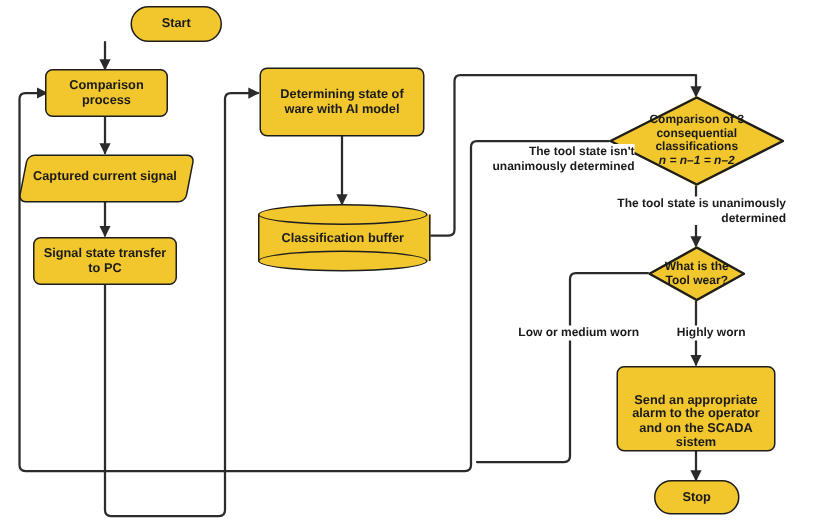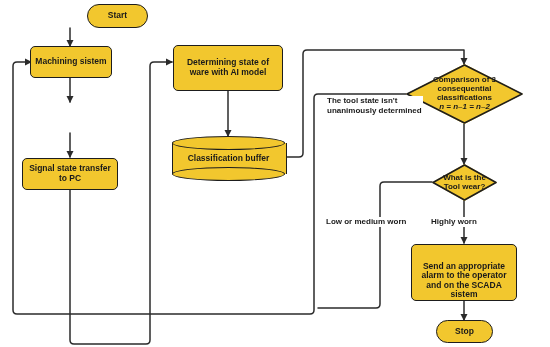--- a/index.html
+++ b/index.html
@@ -121,21 +121,21 @@
   }
   .n-dec .txt { z-index: 5; }
   .n-dec .formula { font-style: italic; display: block; }
   
   .elabel {
     position: absolute;
     color: #1a1a1a;
     font-family: "Liberation Sans", sans-serif;
     font-size: 8px;
     font-weight: bold;
-    text-align: left;
+    text-align: right;
     line-height: 1.2;
     white-space: pre-line;
     z-index: 6;
     background: #ffffff;
   }
 </style>
 </head>
 <body>
 
 <div id="canvas">
@@ -170,23 +170,27 @@
 
       <path d="M 464 301 L 464 320" marker-end="url(#arrow)"></path>
     </g>
   </svg>
 
   <div class="node n-term" style="left:40px; top:4px; width:61px; height:24px;margin-left:47px;">
     <span class="txt">Start</span>
   </div>
 
   <div class="node n-proc" style="left:30px; top:46px; width:82px; height:32px;">
-    <span class="txt">Machining sistem</span>
-  </div>
-
+    <span class="txt">Comparison process</span>
+  </div>
+
+  <div class="node n-data" style="left:15px; top:103px; width:110px; height:30px;">
+    <span class="shape"></span>
+    <span class="txt">Captured current signal</span>
+  </div>
 
   <div class="node n-proc" style="left:22px; top:158px; width:96px; height:32px;">
     <span class="txt">Signal state transfer to PC</span>
   </div>
 
   <div class="node n-proc" style="left:173px; top:45px; width:110px; height:46px;">
     <span class="txt">Determining state of ware with AI model</span>
   </div>
 
   <div class="node n-db" style="left:172px; top:136px; width:113px; height:45px;">
@@ -218,18 +222,19 @@
   <div class="node n-proc" style="left:411px; top:244px; width:106px; height:57px;align-items:flex-end;">
     <span class="txt">Send an appropriate alarm to the operator and on the SCADA sistem</span>
   </div>
 
   <div class="node n-term" style="left:436px; top:320px; width:57px; height:23px;text-align:right;">
     <span class="txt">Stop</span>
   </div>
 
   <div class="elabel" style="left:327px; top:96px; width:96px;">The tool state isn't unanimously determined</div>
 
+  <div class="elabel" style="left:410px; top:131px; width:114px;">The tool state is unanimously determined</div>
 
   <div class="elabel" style="left:326px; top:217px; width:100px;">Low or medium worn</div>
 
   <div class="elabel" style="left:431px; top:217px; width:66px;">Highly worn</div>
 
 </div>
 
 </body></html>

